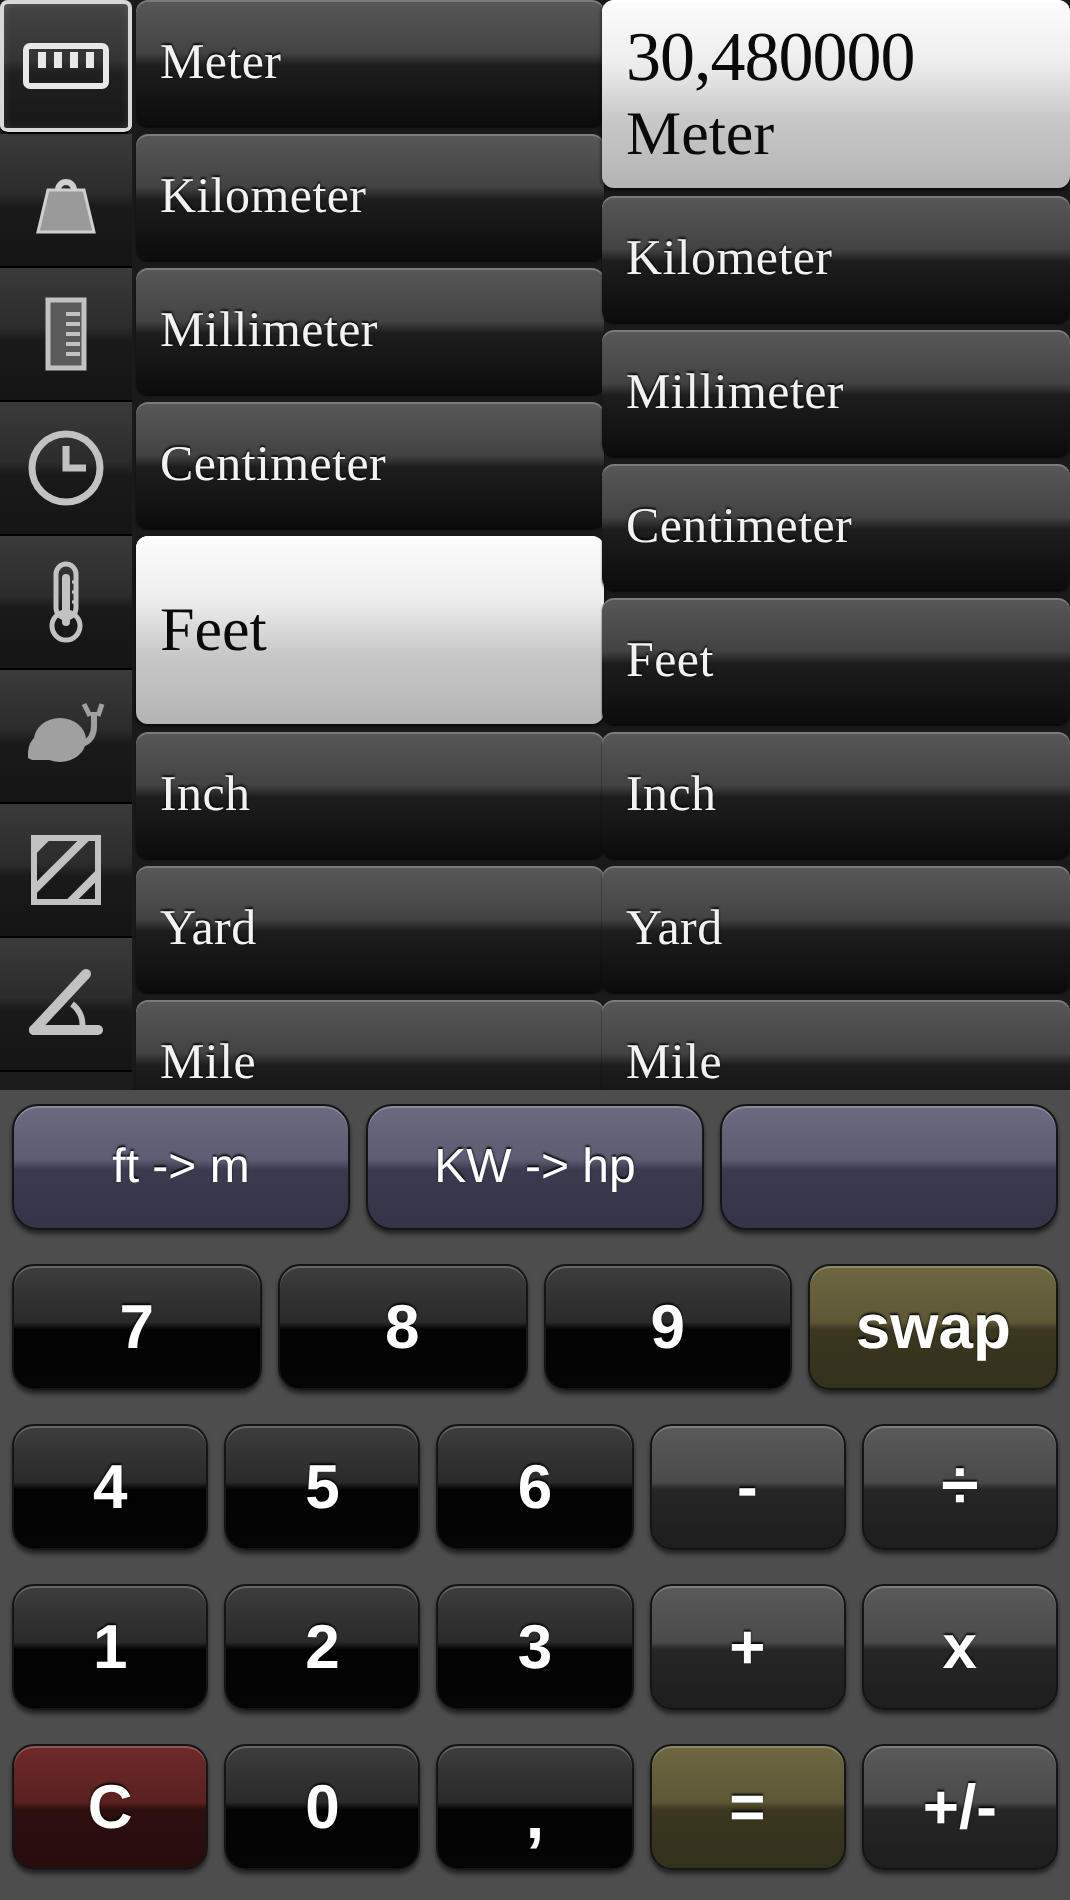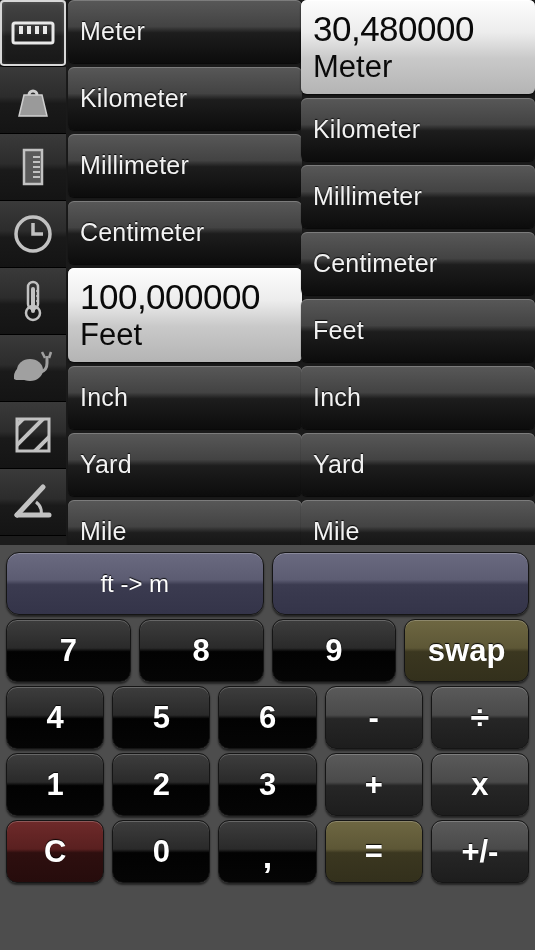--- a/index.html
+++ b/index.html
@@ -7,21 +7,21 @@
     width:535px; height:950px;
     background:#000;
     font-family:"Liberation Sans", sans-serif;
     overflow:hidden;
   }
   #app { position:relative; width:535px; height:950px; background:#111; }
 
   
   .list-area {
     position:absolute; left:0; top:0; width:535px; height:545px;
-    background:#1a1a1a; overflow:hidden;
+    background:#1a1a1a; overflow:hidden;font-family:Liberation Serif, serif;
   }
 
   
   .sidebar {
     position:absolute; left:0; top:0; width:66px; height:545px;
     background:#1c1c1c;
   }
   .cat {
     position:relative; width:66px; height:67px;
     background:linear-gradient(180deg,#3a3a3a 0%,#2c2c2c 45%,#1a1a1a 55%,#141414 100%);
@@ -68,21 +68,21 @@
   .row.selected .unit {
     color:#0a0a0a; font-size:31px; line-height:36px; white-space:nowrap;
   }
 
   
   .keypad {
     position:absolute; left:0; top:545px; width:535px; height:405px;
     background:#4d4d4d;
     padding:7px 6px 6px 6px;
   }
-  .krow { display:flex; gap:8px; margin-bottom:4px; height:63px; }
+  .krow { display:flex; gap:8px; margin-bottom:17px; height:63px; }
   .krow:last-child { margin-bottom:0; }
 
   .key {
     flex:1; border-radius:11px;
     display:flex; align-items:center; justify-content:center;
     color:#fff; font-weight:bold; font-size:31px;
     text-shadow:0 -1px 1px rgba(0,0,0,.9);
     box-shadow:inset 0 1px 0 rgba(255,255,255,.22), 0 2px 2px rgba(0,0,0,.55);
     border:1px solid #151515;
     user-select:none;
@@ -224,21 +224,20 @@
         <div class="row">
           <div class="row-label">Kilometer</div>
         </div>
         <div class="row">
           <div class="row-label">Millimeter</div>
         </div>
         <div class="row">
           <div class="row-label">Centimeter</div>
         </div>
         <div class="row selected">
-          <div class="val">100,000000</div>
           <div class="unit">Feet</div>
         </div>
         <div class="row">
           <div class="row-label">Inch</div>
         </div>
         <div class="row">
           <div class="row-label">Yard</div>
         </div>
         <div class="row">
           <div class="row-label">Mile</div>
@@ -270,20 +269,21 @@
         <div class="row">
           <div class="row-label">Mile</div>
         </div>
       </div>
 
   </div>
 
   <div class="keypad" id="keypad">
       <div class="krow">
         <div class="key k-preset">ft -&gt; m</div>
+        <div class="key k-preset">KW -&gt; hp</div>
         <div class="key k-preset empty"></div>
       </div>
       <div class="krow">
         <div class="key k-digit">7</div>
         <div class="key k-digit">8</div>
         <div class="key k-digit">9</div>
         <div class="key k-olive">swap</div>
       </div>
       <div class="krow">
         <div class="key k-digit">4</div>

